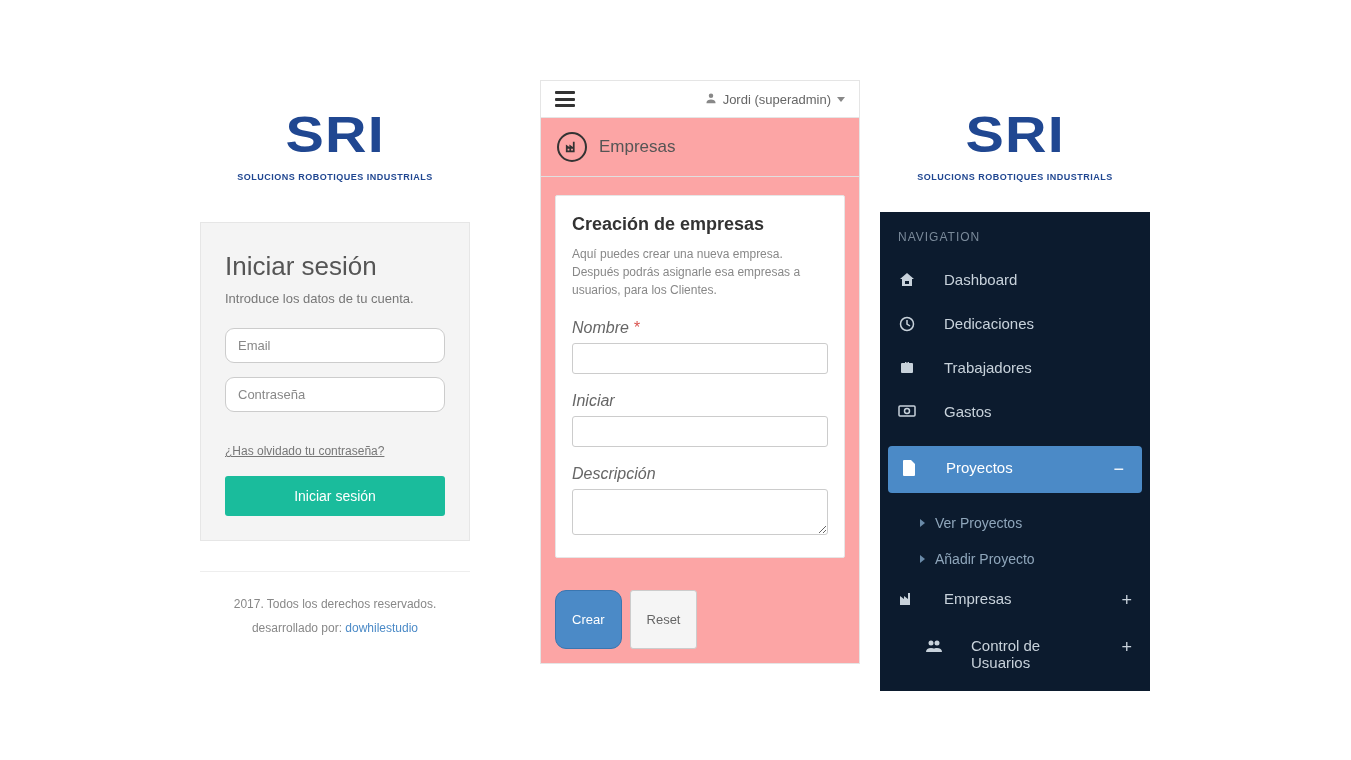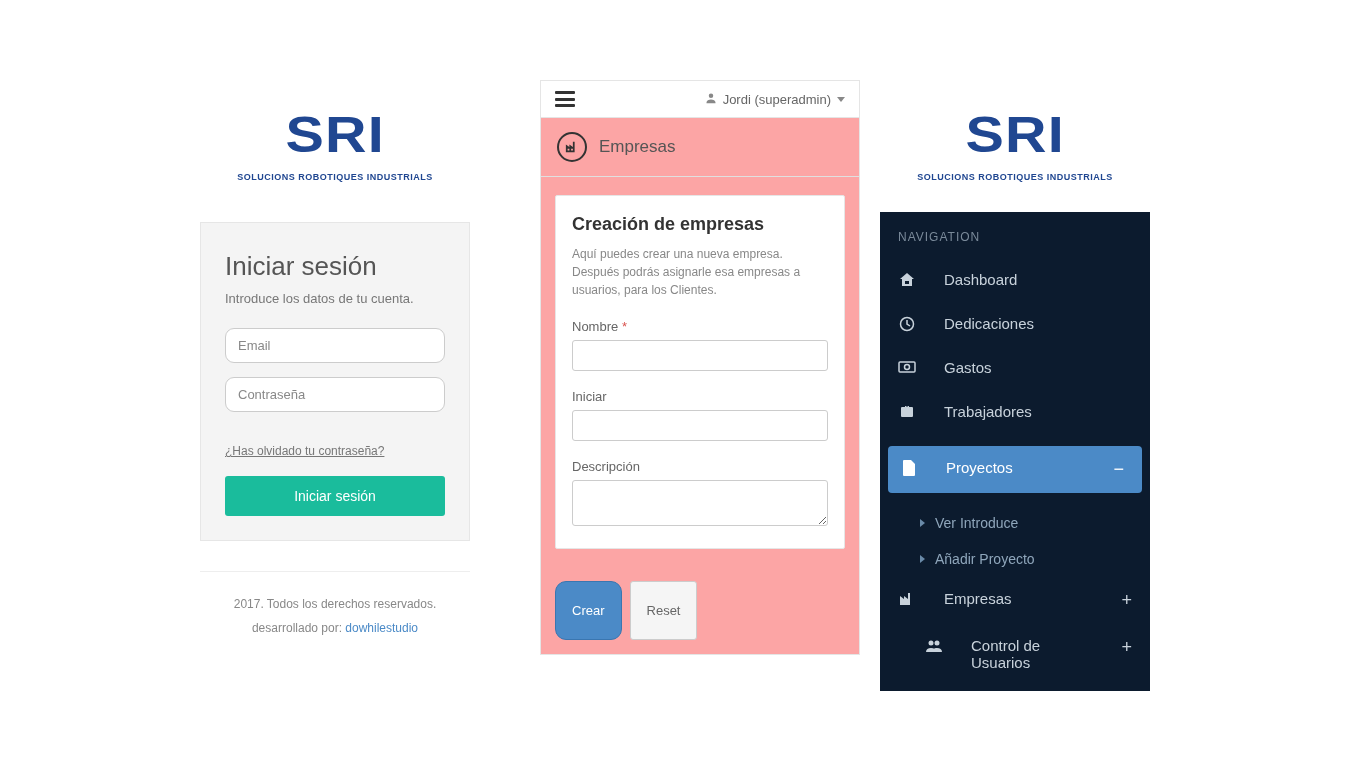--- a/index.html
+++ b/index.html
@@ -167,24 +167,25 @@
       font-weight: 600;
       margin-bottom: 10px;
     }
     .emp-card-desc {
       font-size: 12px;
       color: #888;
       line-height: 1.5;
       margin-bottom: 20px;
     }
     .form-label {
-      font-size: 13px;
+      font-size: 16px;
       color: #666;
       display: block;
       margin-bottom: 6px;
+      font-style: italic;
     }
     .req { color: #d9534f; }
     .form-input {
       width: 100%;
       padding: 7px 10px;
       border: 1px solid #ccc;
       border-radius: 3px;
       margin-bottom: 18px;
       font-size: 13px;
     }
@@ -388,50 +389,50 @@
         <svg width="16" height="16" viewBox="0 0 16 16" fill="none" stroke="#c8d2db" stroke-width="1.5">
             <circle cx="8" cy="8" r="6.5"></circle>
             <path d="M8 4v4l3 2"></path>
           </svg>
       </span>
       <span>Dedicaciones</span>
     </div>
 
     <div class="nav-item">
       <span class="nav-icon">
+        <svg width="16" height="16" viewBox="0 0 16 16" fill="#c8d2db">
+            <path d="M6 3V2h4v1h3a1 1 0 011 1v8a1 1 0 01-1 1H3a1 1 0 01-1-1V4a1 1 0 011-1h3zm1 0h2V2.5H7V3z"></path>
+          </svg>
+      </span>
+      <span>Trabajadores</span>
+    </div>
+
+    <div class="nav-item">
+      <span class="nav-icon">
         <svg width="18" height="14" viewBox="0 0 18 14" fill="none" stroke="#c8d2db" stroke-width="1.5">
             <rect x="1" y="1" width="16" height="10" rx="1"></rect>
             <circle cx="9" cy="6" r="2.5"></circle>
           </svg>
       </span>
       <span>Gastos</span>
     </div>
 
-    <div class="nav-item">
-      <span class="nav-icon">
-        <svg width="16" height="16" viewBox="0 0 16 16" fill="#c8d2db">
-            <path d="M6 3V2h4v1h3a1 1 0 011 1v8a1 1 0 01-1 1H3a1 1 0 01-1-1V4a1 1 0 011-1h3zm1 0h2V2.5H7V3z"></path>
-          </svg>
-      </span>
-      <span>Trabajadores</span>
-    </div>
-
     <div class="nav-item active">
       <span class="nav-icon">
         <svg width="14" height="16" viewBox="0 0 14 16" fill="#fff">
             <path d="M2 0h7l4 4v11a1 1 0 01-1 1H2a1 1 0 01-1-1V1a1 1 0 011-1zm2 7h6v1H4V7zm0 3h6v1H4v-1z"></path>
           </svg>
       </span>
       <span>Proyectos</span>
       <span class="expand">−</span>
     </div>
 
     <div class="nav-sub">
       <span class="caret-small"></span>
-      <span>Ver Introduce</span>
+      <span>Ver Proyectos</span>
     </div>
     <div class="nav-sub">
       <span class="caret-small"></span>
       <span>Añadir Proyecto</span>
     </div>
 
     <div class="nav-item">
       <span class="nav-icon">
         <svg width="16" height="16" viewBox="0 0 16 16" fill="#c8d2db">
             <path d="M1 14V5l4 3V5l4 3V2h2v12H1z"></path>

